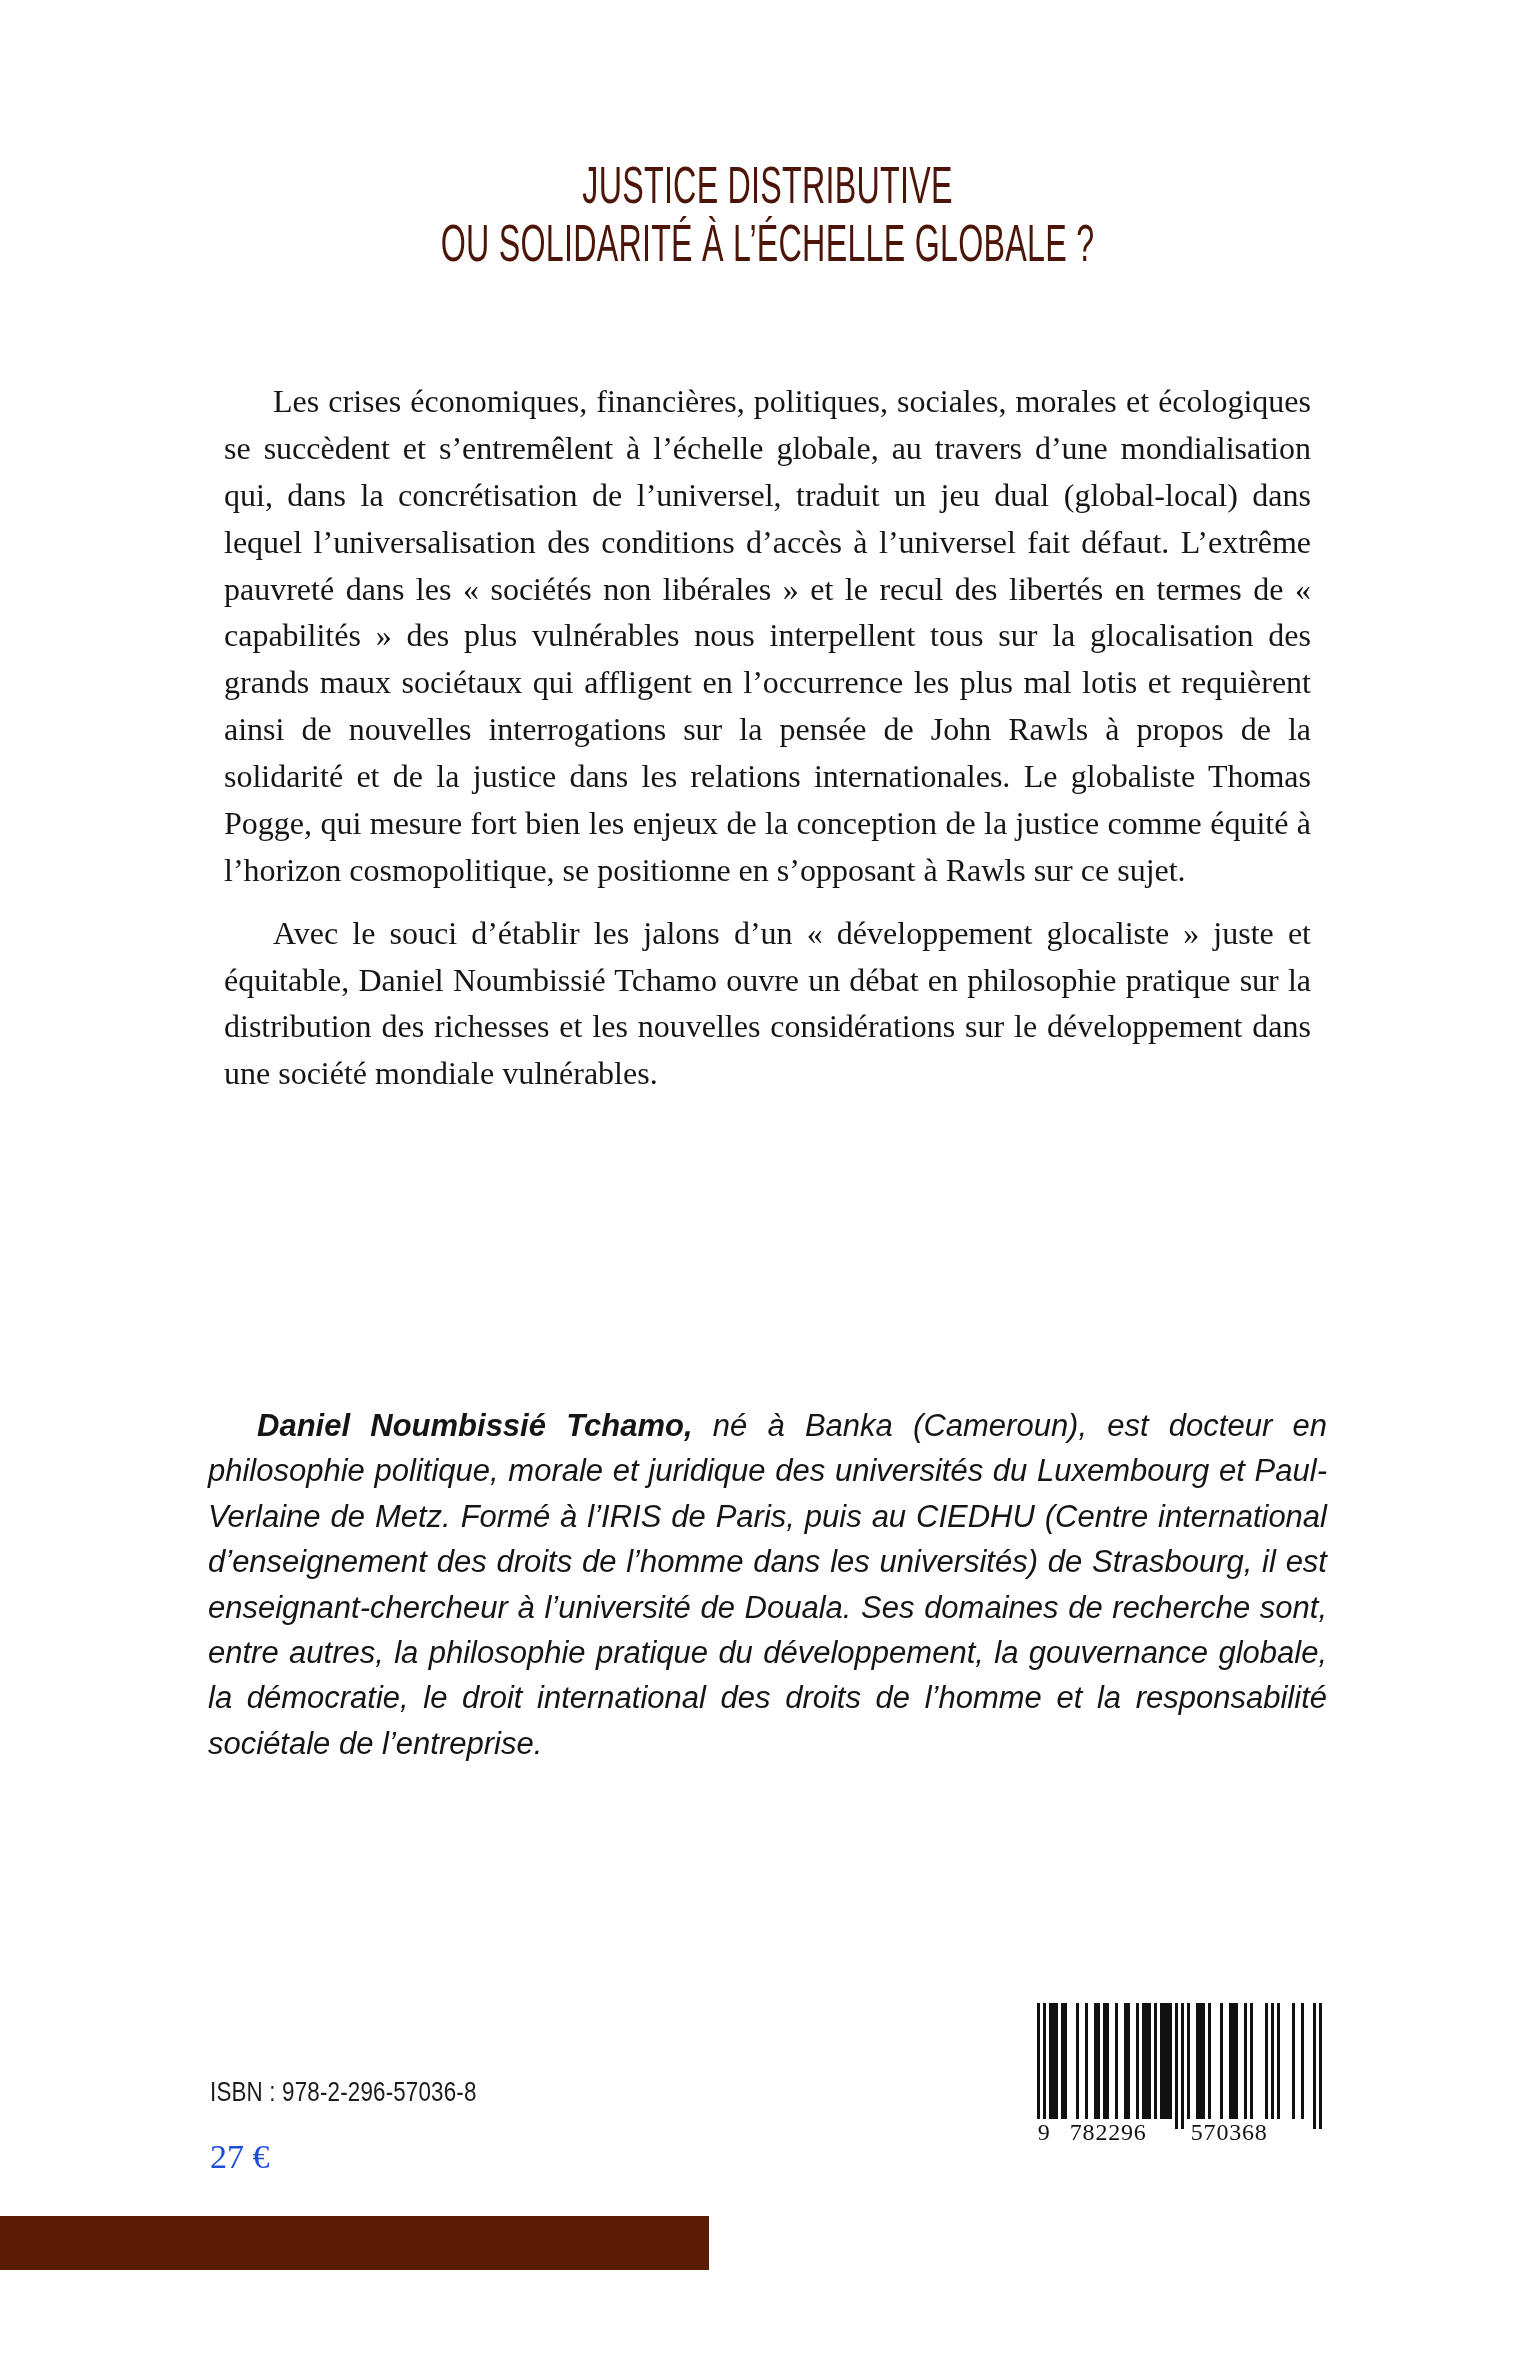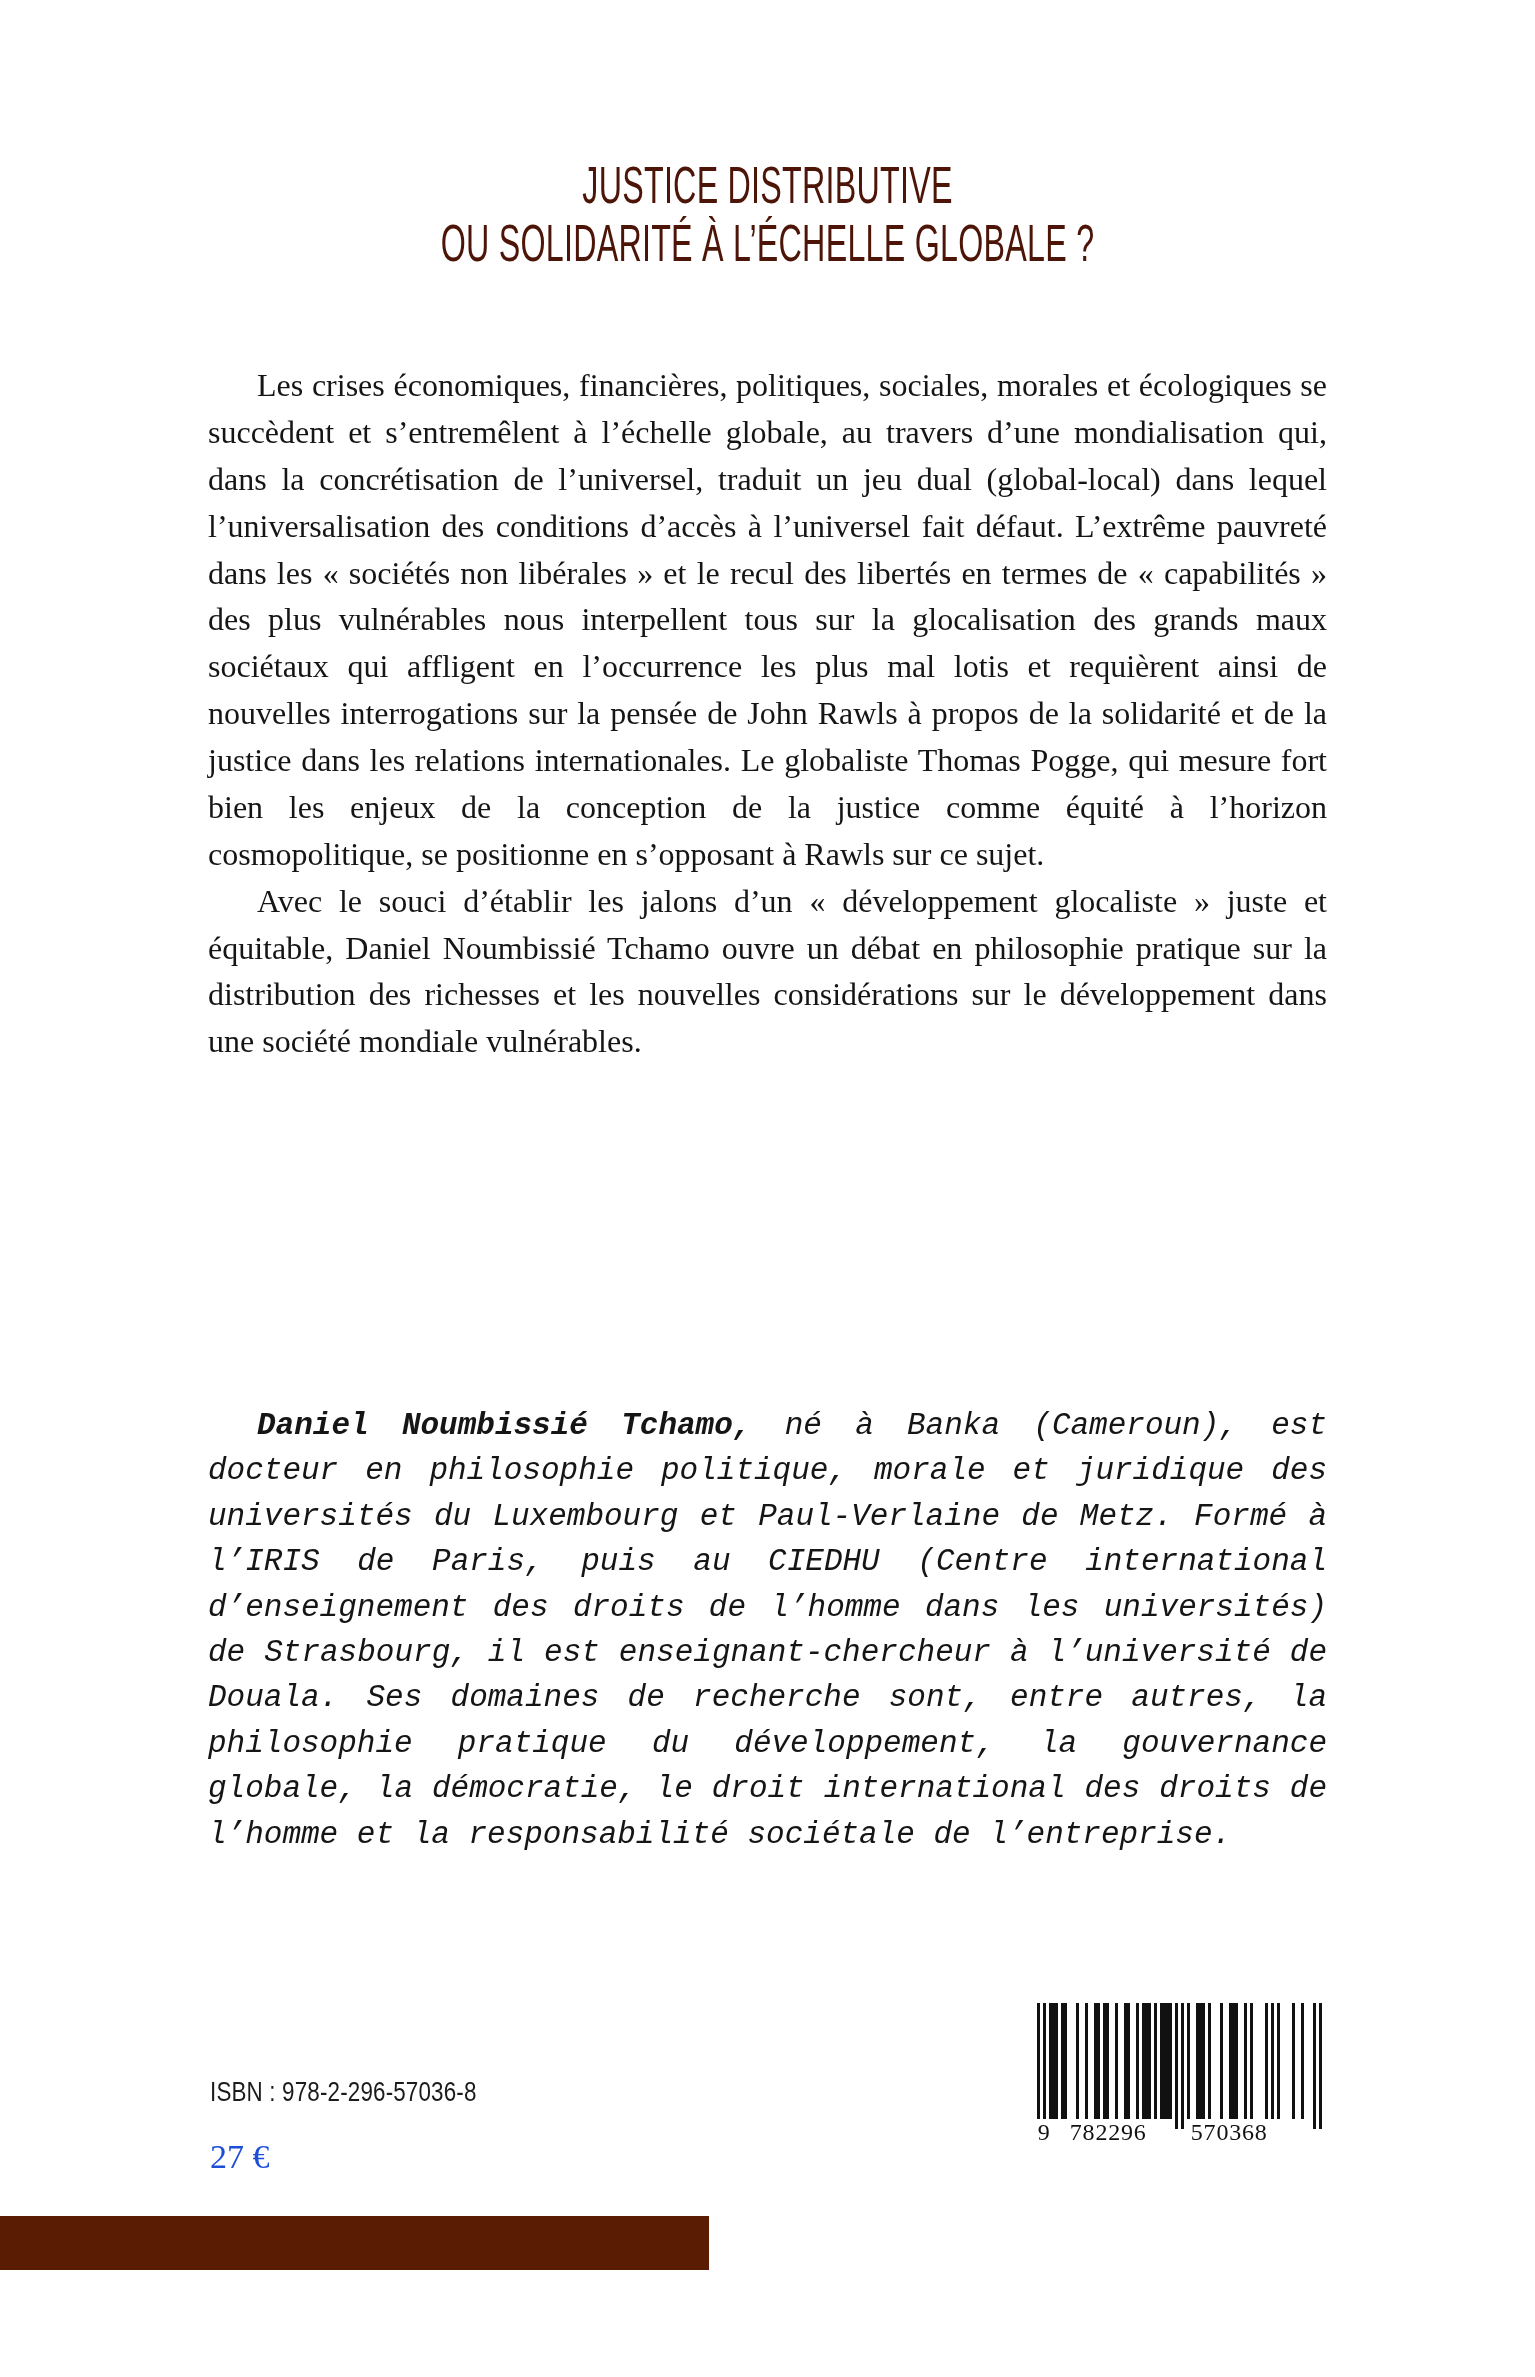--- a/index.html
+++ b/index.html
@@ -48,37 +48,37 @@
     top: 362px;
     width: 1119px;
     color: #151515;
     font-size: 32px;
     line-height: 1.465;
     text-align: justify;
     text-justify: inter-word;
     font-family: "Liberation Serif", "DejaVu Serif", serif;
   }
   .blurb p {
-    margin: 0;
+    margin: 16px;
     text-indent: 49px;
     hyphens: none;
   }
 
   
   .bio {
     position: absolute;
     left: 208px;
     top: 1403px;
     width: 1119px;
     color: #151515;
     font-size: 31px;
     line-height: 1.465;
     text-align: justify;
     font-style: italic;
-    font-family: Liberation Mono, monospace;
+    font-family: Liberation Sans, sans-serif;
   }
   .bio p { margin: 0; text-indent: 49px; }
   .bio .author-name { font-weight: bold; font-style: italic; }
 
   
   .isbn {
     position: absolute;
     left: 210px;
     top: 2076px;
     font-family: "Liberation Sans", "DejaVu Sans", sans-serif;

